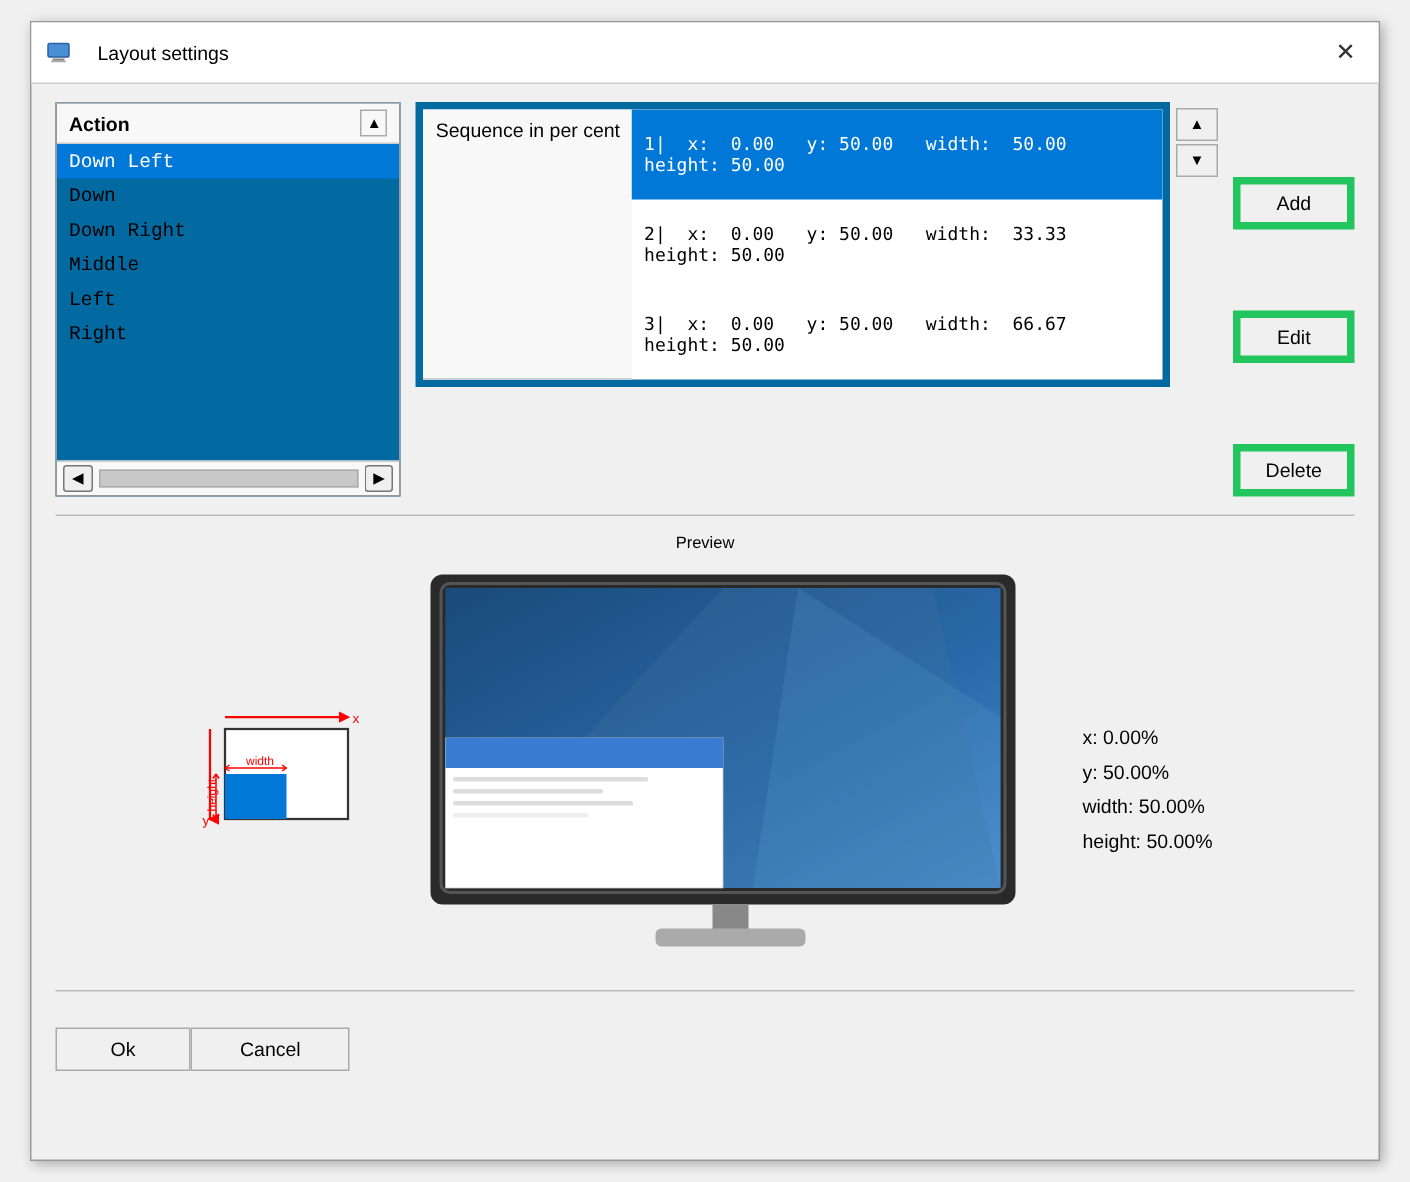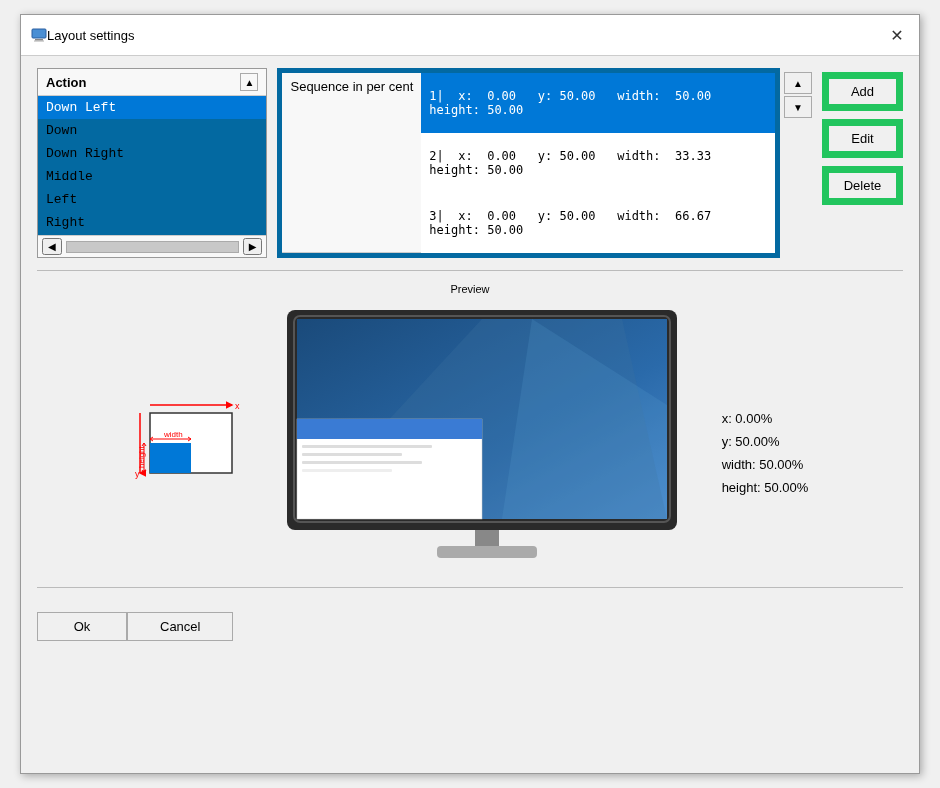--- a/index.html
+++ b/index.html
@@ -26,21 +26,21 @@
       background: #fff;
       border-bottom: 1px solid #ccc;
       padding: 8px 10px;
       display: flex;
       align-items: center;
       justify-content: space-between;
     }
     .title-bar-left {
       display: flex;
       align-items: center;
-      gap: 0;
+      gap: 18px;
     }
     .title-icon {
       width: 16px;
       height: 16px;
     }
     .title-text {
       font-size: 13px;
       font-weight: normal;
     }
     .close-btn {
@@ -176,24 +176,25 @@
     .action-buttons {
       display: flex;
       flex-direction: column;
       gap: 8px;
       width: 90px;
       padding-top: 4px;
     }
     .action-btn {
       padding: 5px 12px;
       background: #f0f0f0;
-      border: 7px solid #22c55e;
+      border: 5px solid #22c55e;
       cursor: pointer;
       font-size: 13px;
       text-align: center;
+      margin-top: 46px;
     }
 
     
     .divider {
       border: none;
       border-top: 1px solid #bbb;
       margin: 12px 0;
     }
 
     

